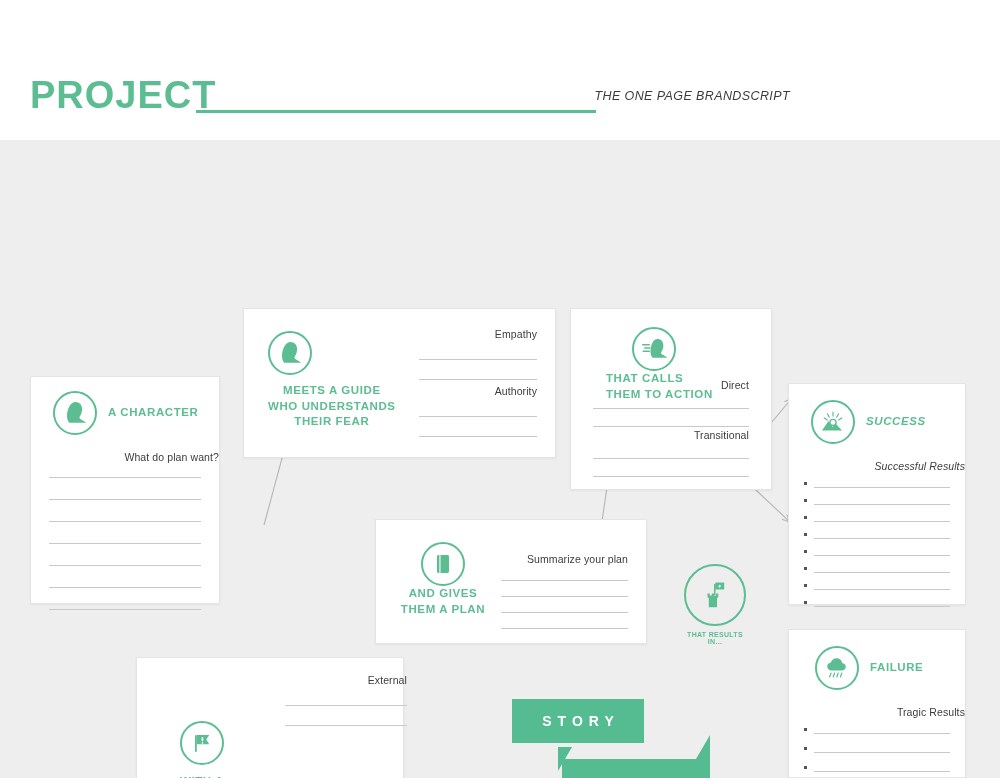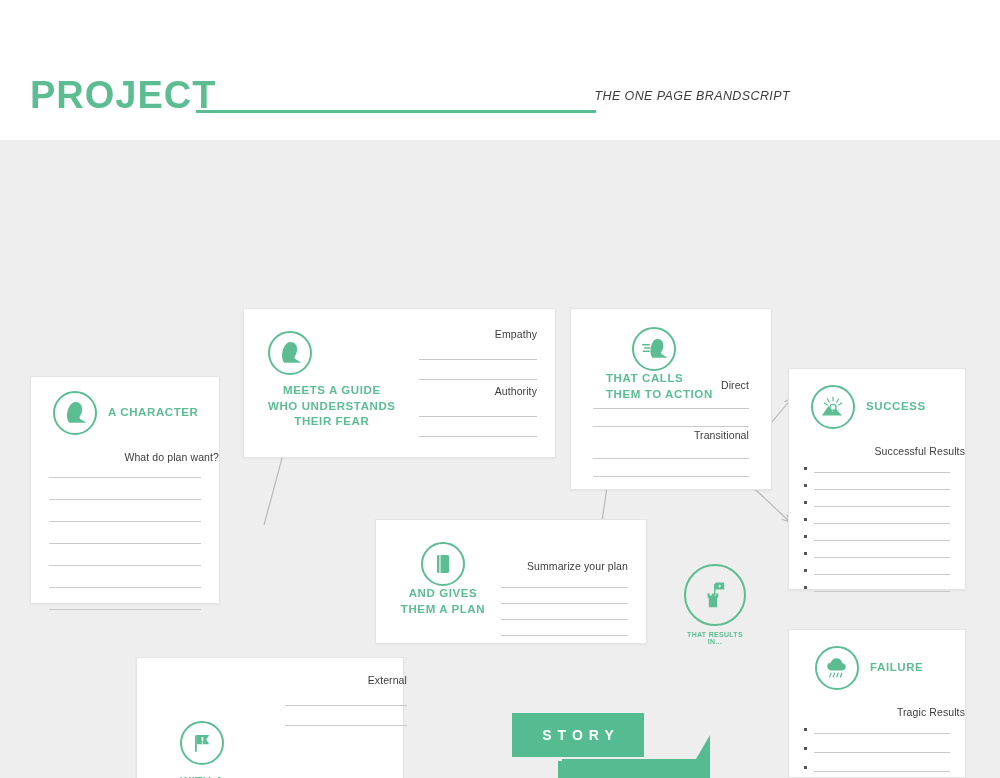--- a/index.html
+++ b/index.html
@@ -90,21 +90,21 @@
 
   
   #card-cta { left:570px; top:168px; width:202px; height:182px; }
   #card-cta .card-head { left:24px; top:18px;flex-direction:column; }
   #card-cta .col { position:absolute; left:22px; right:22px; }
   #card-cta .f1 { top:70px; }
   #card-cta .f2 { top:120px; }
   #card-cta .col .rule { margin-top:17px; }
 
   
-  #card-success { left:788px; top:228px; width:178px; height:222px; }
+  #card-success { left:788px; top:243px; width:178px; height:222px;font-style:italic; }
   #card-success .card-head { left:22px; top:16px; }
   #card-success .lbl { position:absolute; left:0; right:0; top:76px; }
   #card-success .bullets { position:absolute; left:15px; right:15px; top:98px; }
   #card-success .bullet-row { margin-bottom:11px; }
 
   
   #card-failure { left:788px; top:489px; width:178px; height:149px; }
   #card-failure .card-head { left:26px; top:16px; }
   #card-failure .lbl { position:absolute; left:0; right:0; top:76px; }
   #card-failure .bullets { position:absolute; left:15px; right:15px; top:98px; }
@@ -122,21 +122,21 @@
   #card-problem .f2 { top:73px; }
   #card-problem .col .rule { margin-top:19px; }
 
   
   #card-plan { left:375px; top:379px; width:272px; height:125px; }
   #card-plan .card-head {
     left:22px; top:22px; width:90px;
     flex-direction:column; align-items:center;
   }
   #card-plan .card-title { margin-left:0; text-align:center; }
-  #card-plan .col { position:absolute; left:125px; right:18px; top:40px; }
+  #card-plan .col { position:absolute; left:125px; right:18px; top:33px; }
   #card-plan .col .rule { margin-top:15px; }
 
   
   #hub { position:absolute; left:681px; top:424px; width:68px; }
   #hub .hub-circle {
     width:62px; height:62px; border-radius:50%;
     border:2px solid #5cbd92; margin:0 auto;
     display:flex; align-items:center; justify-content:center;
     box-sizing:border-box; background:#eeeeee;
   }
@@ -148,21 +148,21 @@
   
   #logo { position:absolute; left:512px; top:559px; width:232px; height:135px; }
   .bubble {
     position:absolute; background:#55bb90;
     display:flex; align-items:center; justify-content:center;
   }
   .bubble span {
     color:#ffffff; font-size:14px; font-weight:bold; letter-spacing:6px;
     padding-left:6px;
   }
-  #bub-story { left:0; top:14px; width:132px; height:44px;text-align:right; }
+  #bub-story { left:0; top:0; width:132px; height:44px;text-align:right; }
   #bub-story .tail {
     position:absolute; left:46px; top:48px; width:0; height:0;
     border-left:14px solid #55bb90;
     border-bottom:24px solid transparent;
   }
   #bub-brand { left:50px; top:60px; width:148px; height:48px; }
   #bub-brand .tail {
     position:absolute; right:0px; top:-24px; width:0; height:0;
     border-right:14px solid #55bb90;
     border-top:24px solid transparent;

